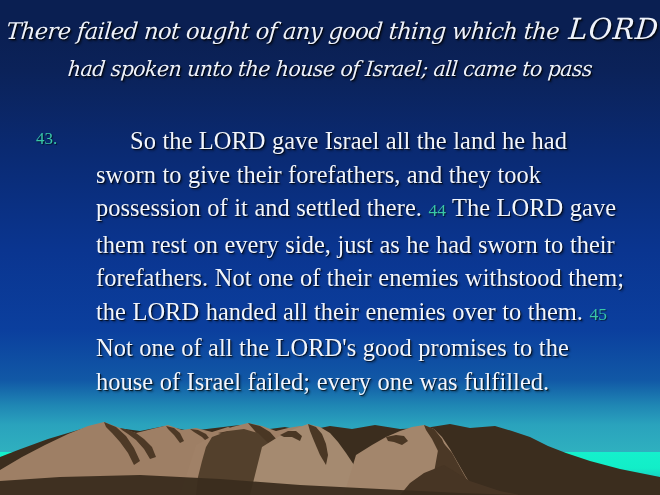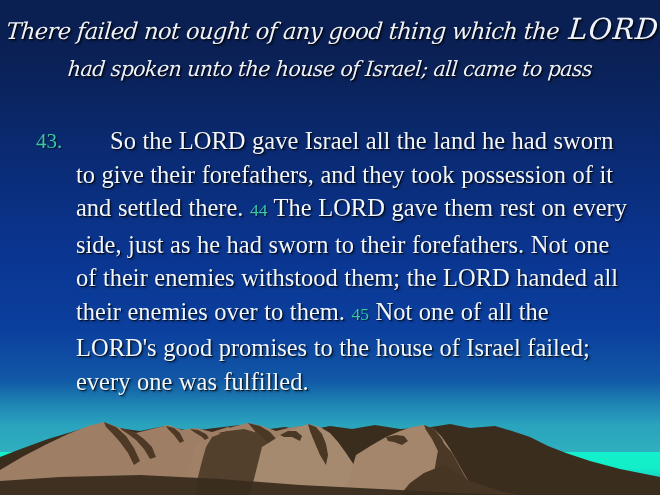--- a/index.html
+++ b/index.html
@@ -87,26 +87,26 @@
   
   #body-block {
     position:absolute;
     left:36px; top:124px;
     width:596px;
   }
   #verse-num-main {
     position:absolute;
     left:0px; top:5px;
     font-family:"Liberation Serif", serif;
-    font-size:21px;
+    font-size:17px;
     color:#39c7a6;
     text-shadow:1px 1px 1px rgba(0,0,0,0.6);
   }
   #verse-body {
-    margin-left:40px;
+    margin-left:60px;
     font-family:"Liberation Serif", serif;
     font-size:24.5px;
     line-height:33.5px;
     color:#f2f6fd;
     text-align:left;
     text-indent:34px;
     text-shadow:
        1px 1px 0px rgba(0,0,0,0.62),
        2px 2px 2px rgba(0,0,0,0.42);
     word-spacing:0.4px;

